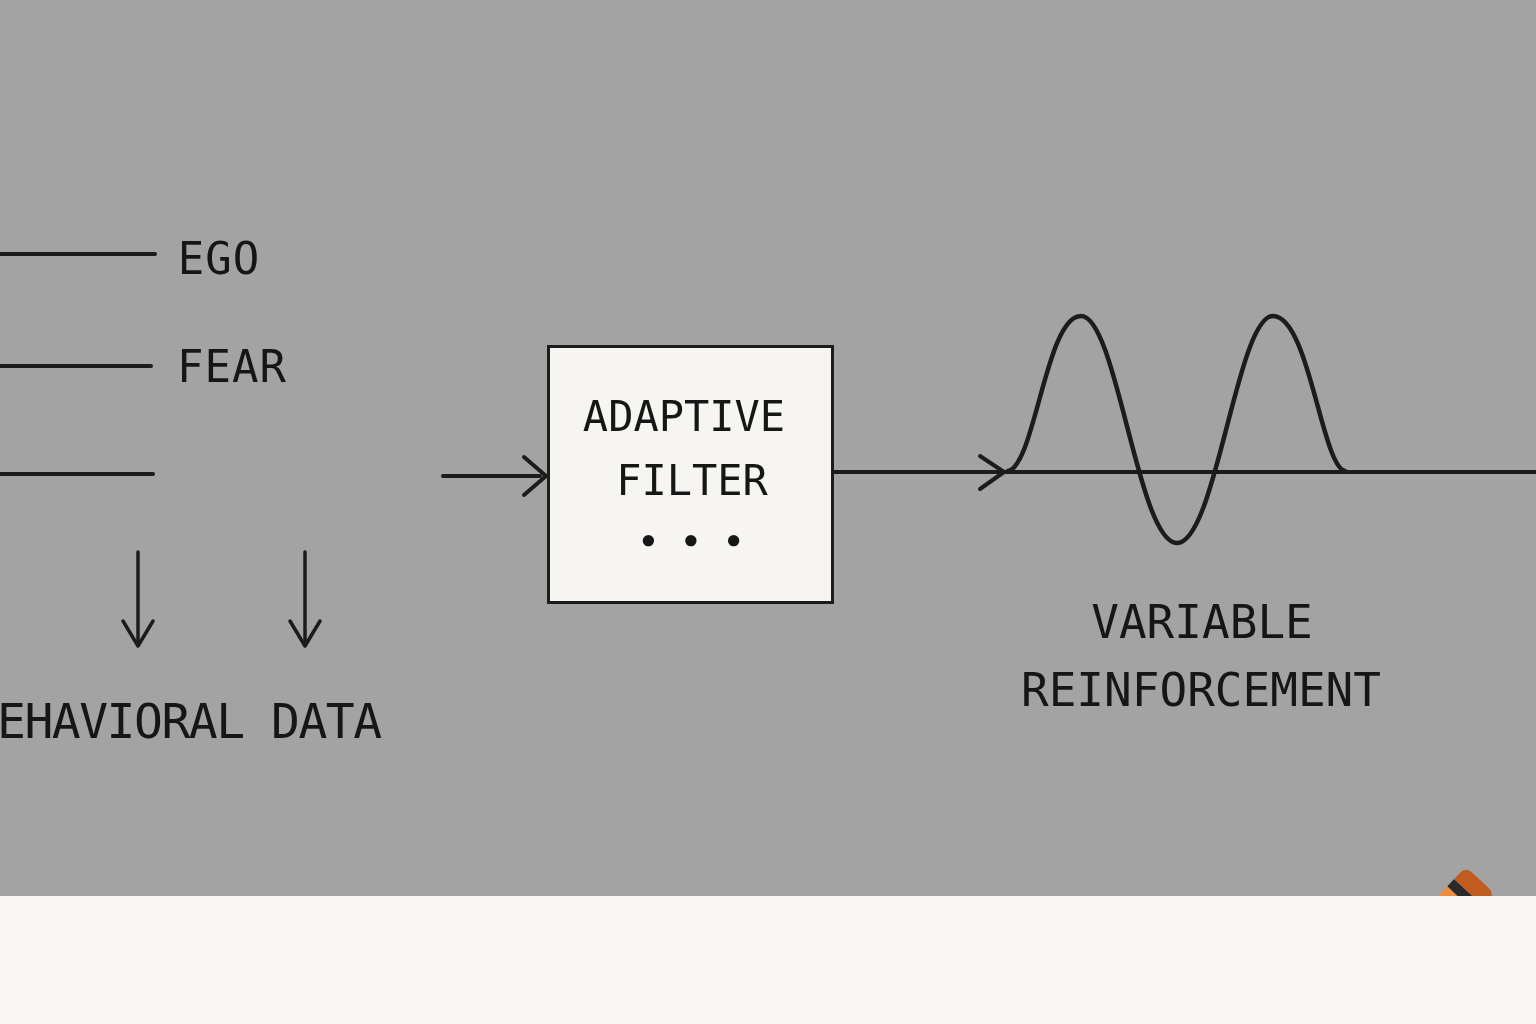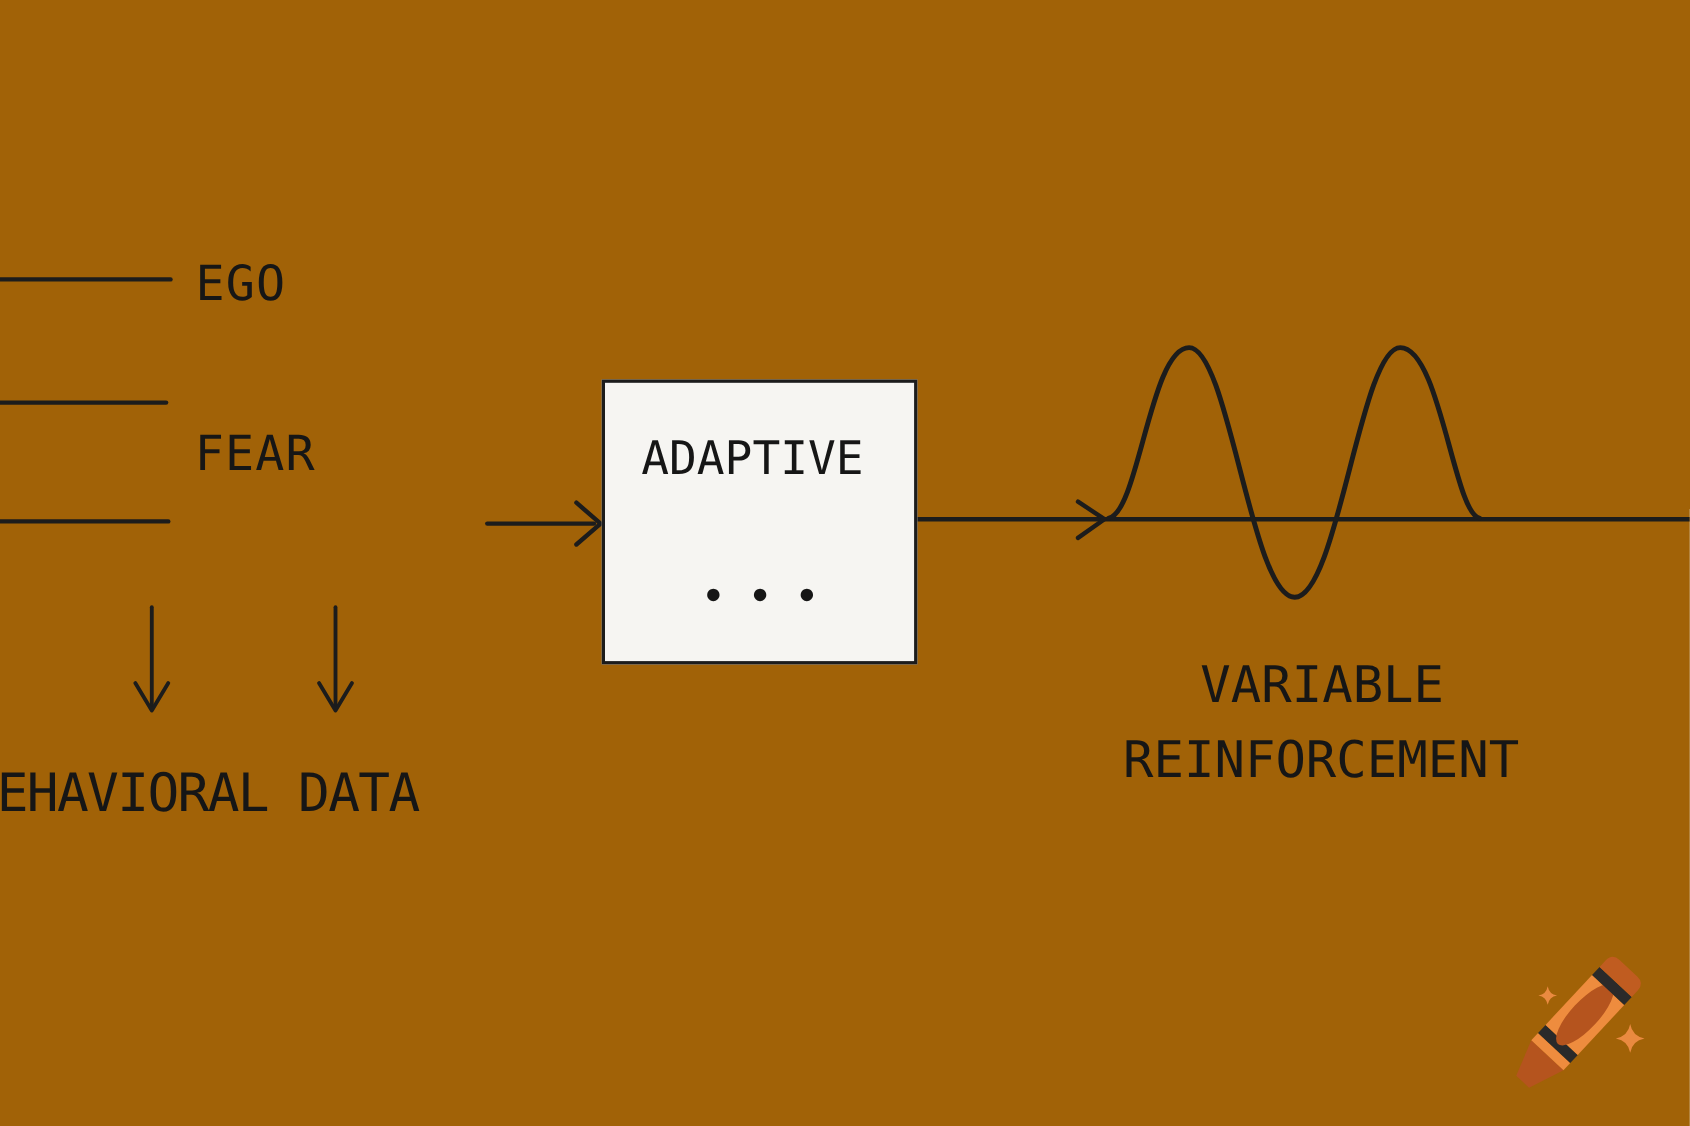--- a/index.html
+++ b/index.html
@@ -4,22 +4,22 @@
 <style>
   * { margin: 0; padding: 0; box-sizing: border-box; }
   html, body { width: 1536px; height: 1024px; }
   body {
     font-family: "DejaVu Sans Mono", "Liberation Mono", monospace;
     background: #f7f6f3;
   }
   .canvas {
     position: relative;
     width: 1536px;
-    height: 1024px;
-    background: #a16207;
+    height: 896px;
+    background: #a3a3a3;
     overflow: hidden;
     color: #1b1b1b;
   }
   svg.layer {
     position: absolute;
     left: 0; top: 0;
     width: 1536px; height: 1024px;
   }
   .stroke {
     stroke: #1c1c1c;
@@ -93,23 +93,24 @@
       <rect x="41" y="-20" width="10" height="40" fill="#2a2a2a"></rect>
       <path d="M 51 -20 L 59 -20 Q 68 -20 68 -11 L 68 11 Q 68 20 59 20 L 51 20 Z" fill="#c05c20"></path>
     </g>
     <path fill="#ea8a40" transform="translate(1407,905) scale(8.5)" d="M 0 -1 Q 0.15 -0.15 1 0 Q 0.15 0.15 0 1 Q -0.15 0.15 -1 0 Q -0.15 -0.15 0 -1 Z"></path>
     <path fill="#ea8a40" transform="translate(1482,944) scale(13)" d="M 0 -1 Q 0.15 -0.15 1 0 Q 0.15 0.15 0 1 Q -0.15 0.15 -1 0 Q -0.15 -0.15 0 -1 Z"></path>
   </svg>
 
   <div class="filter-box"></div>
 
   <div class="label input-label" style="left:219px; top:259px;">EGO</div>
-  <div class="label input-label" style="left:232px; top:367px;margin-top:46px;">FEAR</div>
+  <div class="label input-label" style="left:232px; top:367px;">FEAR</div>
 
   <div class="label box-label" style="left:684px; top:417px;">ADAPTIVE</div>
+  <div class="label box-label" style="left:692px; top:481px;">FILTER</div>
   <div class="label box-dots" style="left:692px; top:542px;">• • •</div>
 
   <div class="label out-label" style="left:1202px; top:622px;">VARIABLE</div>
   <div class="label out-label" style="left:1201px; top:690px;">REINFORCEMENT</div>
 
   <div class="bottom-label" style="left:-3px; top:721px;">EHAVIORAL DATA</div>
 
 </div>
 
 </body></html>

